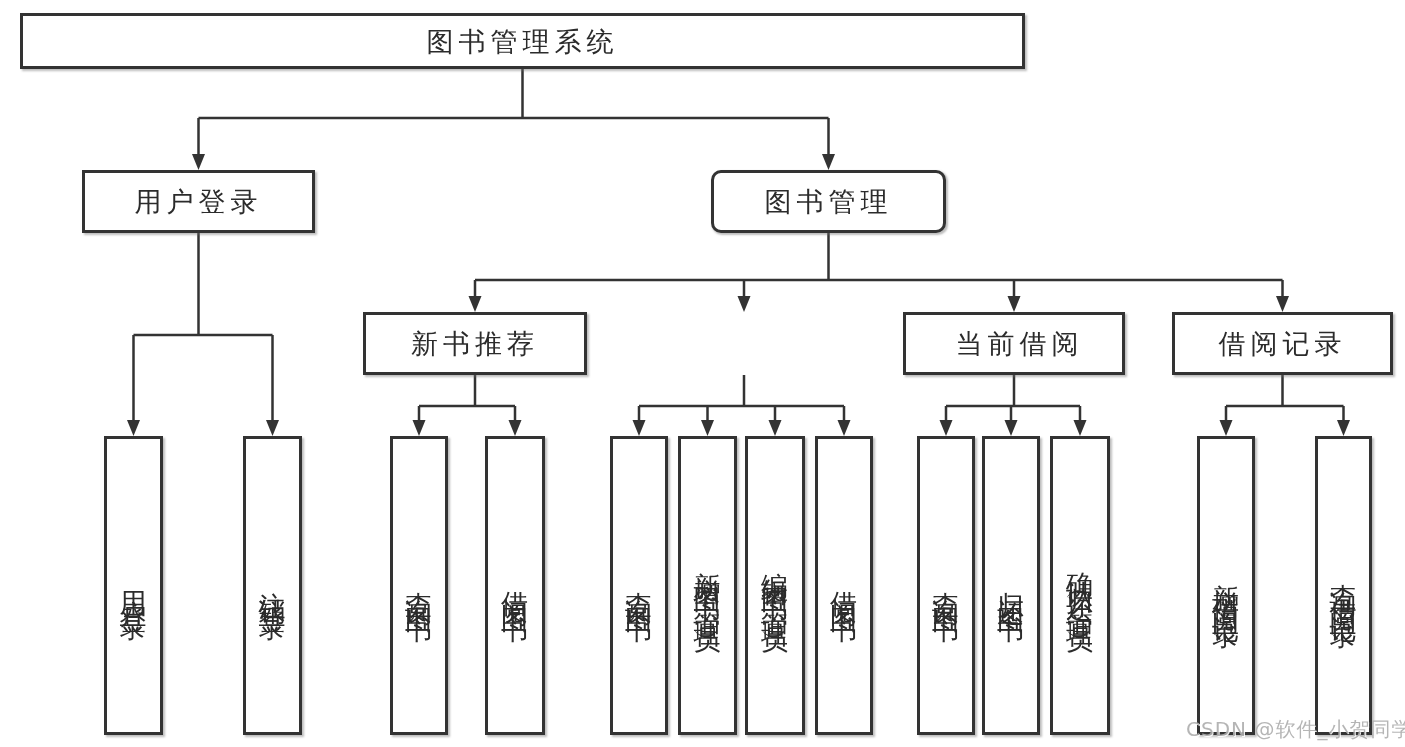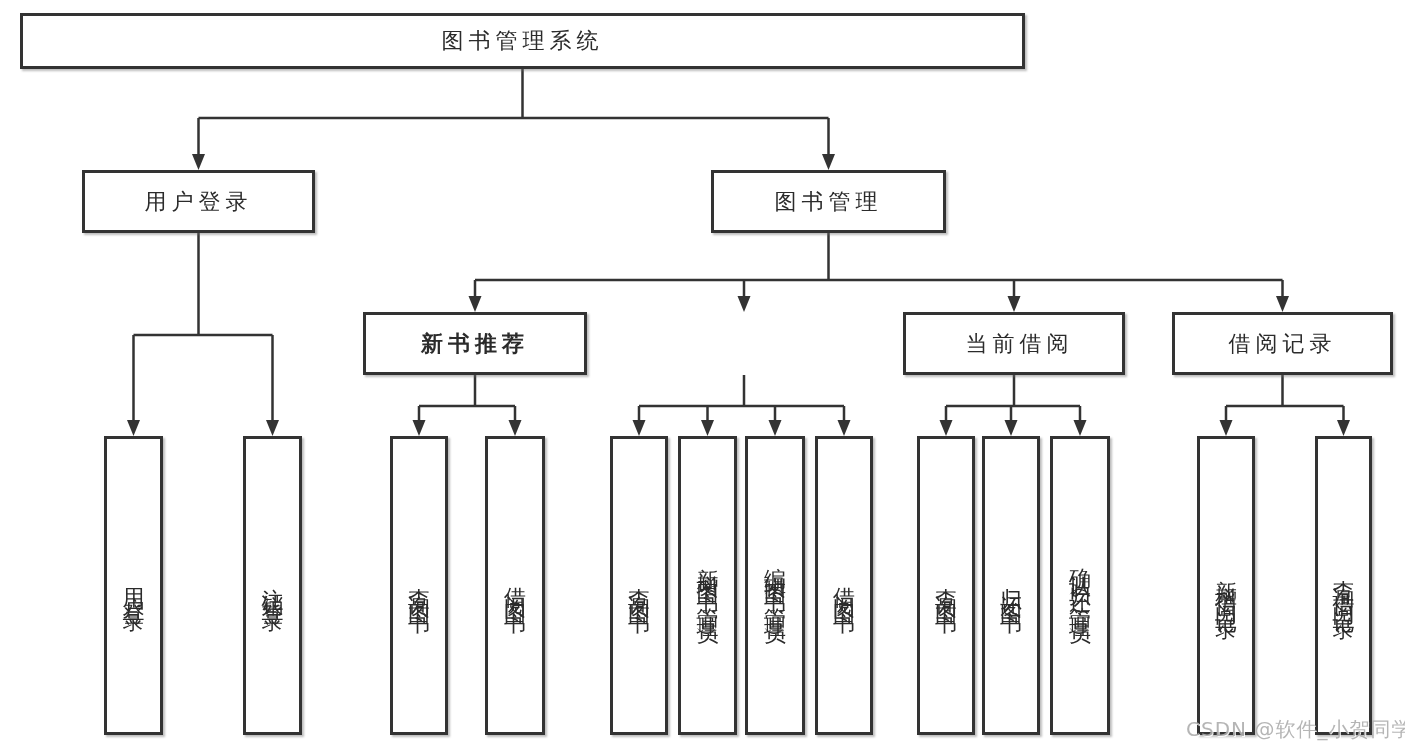--- a/index.html
+++ b/index.html
@@ -23,21 +23,21 @@
   }
   .box {
     position: absolute;
     box-sizing: border-box;
     background: #ffffff;
     border: 3px solid #333333;
     color: #2b2b2b;
     display: flex;
     align-items: center;
     justify-content: center;
-    font-size: 22px;
+    font-size: 27px;
     letter-spacing: 5px;
     line-height: 1;
     white-space: nowrap;
     box-shadow: 1.5px 1.5px 2px rgba(110,110,110,0.45);
   }
   .hbox { height: 63px; }
   .vbox {
     top: 436px;
     height: 299px;
     writing-mode: vertical-rl;
@@ -68,25 +68,25 @@
       <path d="M198.5,170 l-6.5,-16 h13 Z M828.5,170 l-6.5,-16 h13 Z M133.5,436 l-6.5,-16 h13 Z M272.5,436 l-6.5,-16 h13 Z M475,312 l-6.5,-16 h13 Z M744,312 l-6.5,-16 h13 Z M1014,312 l-6.5,-16 h13 Z M1282.5,312 l-6.5,-16 h13 Z M419,436 l-6.5,-16 h13 Z M515,436 l-6.5,-16 h13 Z M639,436 l-6.5,-16 h13 Z M707.5,436 l-6.5,-16 h13 Z M775,436 l-6.5,-16 h13 Z M844,436 l-6.5,-16 h13 Z M946,436 l-6.5,-16 h13 Z M1011,436 l-6.5,-16 h13 Z M1080,436 l-6.5,-16 h13 Z M1226,436 l-6.5,-16 h13 Z M1343.5,436 l-6.5,-16 h13 Z " fill="#333333" stroke="none"></path>
     </svg>
 
   <div class="box hbox" style="left:20px; top:13px; width:1005px; height:56px;">
     <span>图书管理系统</span>
   </div>
 
   <div class="box hbox" style="left:82px; top:170px; width:233px;">
     <span>用户登录</span>
   </div>
-  <div class="box hbox" style="left:711px; top:170px; width:235px;">
+  <div class="box hbox" style="left:711px; top:170px; width:235px;border-radius:10px;">
     <span>图书管理</span>
   </div>
 
-  <div class="box hbox" style="left:363px; top:312px; width:224px;font-weight:bold;">
+  <div class="box hbox" style="left:363px; top:312px; width:224px;">
     <span>新书推荐</span>
   </div>
   <div class="box hbox" style="left:903px; top:312px; width:222px;padding-left:11px;">
     <span>当前借阅</span>
   </div>
   <div class="box hbox" style="left:1172px; top:312px; width:221px;">
     <span>借阅记录</span>
   </div>
 
   <div class="box vbox" style="left:104px; width:59px;">

